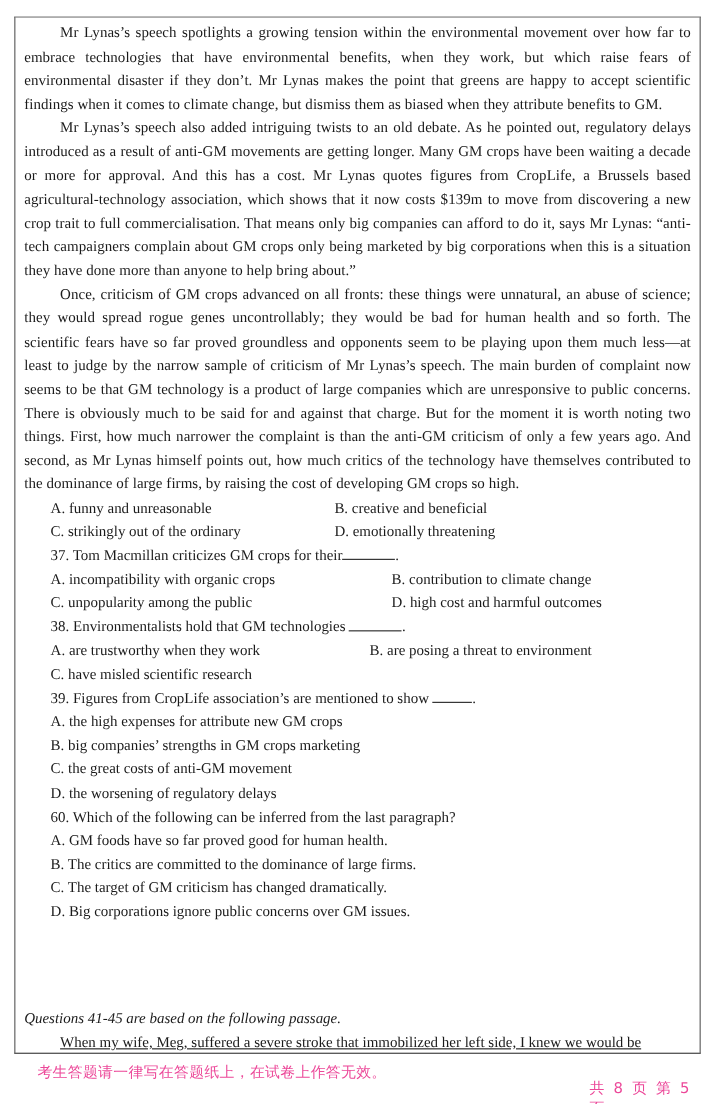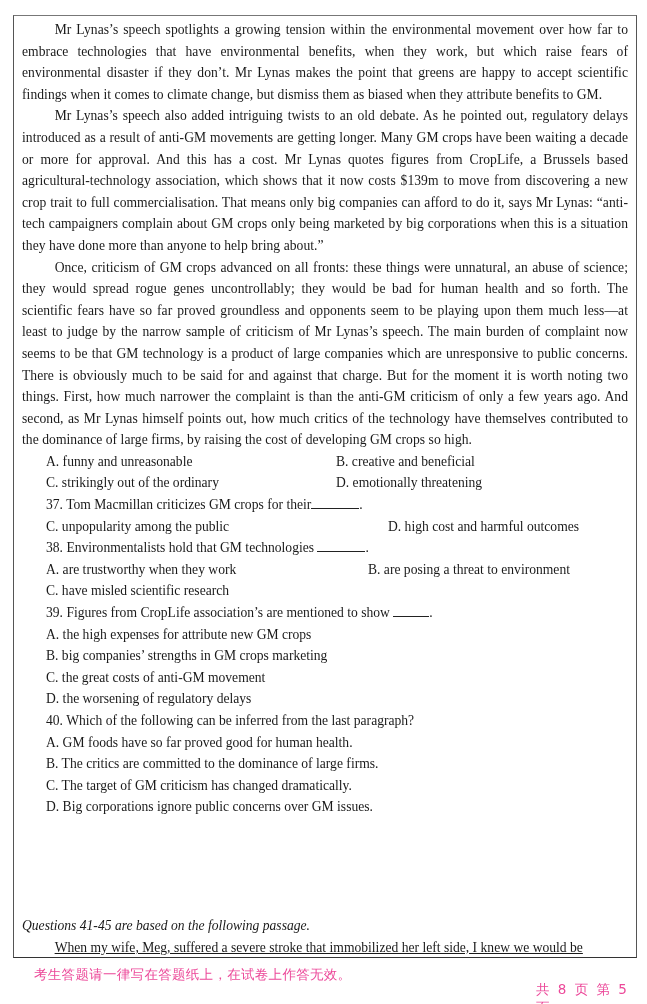--- a/index.html
+++ b/index.html
@@ -48,21 +48,20 @@
     .blank {
       display: inline-block;
       border-bottom: 1px solid #222;
       height: 11px;
       vertical-align: baseline;
     }
     .opt-row {
       display: flex;
       margin: 0;
       white-space: nowrap;
-      gap: 32px;
     }
     .opt-row .opt { margin: 0; }
     .opt-row.w1 .opt:first-child { width: 258px; }
     .opt-row.w2 .opt:first-child { width: 310px; }
     .opt-row.w3 .opt:first-child { width: 290px; }
     .opt-single { margin: 0; white-space: nowrap; }
     .section-intro {
       font-style: italic;
       font-size: 13.6px;
       line-height: 21.6px;
@@ -124,20 +123,24 @@
     </div>
     <div class="opt-row w1">
       <p class="opt">C. strikingly out of the ordinary</p>
       <p class="opt">D. emotionally threatening</p>
     </div>
   </div>
 
   <div class="question-block">
     <p class="q-stem"><span>37. Tom Macmillan criticizes GM crops for their</span><span class="blank" style="width:48px"></span><span>.</span></p>
     <div class="opt-row w2">
+      <p class="opt">A. incompatibility with organic crops</p>
+      <p class="opt">B. contribution to climate change</p>
+    </div>
+    <div class="opt-row w2">
       <p class="opt">C. unpopularity among the public</p>
       <p class="opt">D. high cost and harmful outcomes</p>
     </div>
   </div>
 
   <div class="question-block">
     <p class="q-stem"><span>38. Environmentalists hold that GM technologies</span> <span class="blank" style="width:48px"></span><span>.</span></p>
     <div class="opt-row w3">
       <p class="opt">A. are trustworthy when they work</p>
       <p class="opt">B. are posing a threat to environment</p>
@@ -149,21 +152,21 @@
 
   <div class="question-block">
     <p class="q-stem"><span>39. Figures from CropLife association’s are mentioned to show</span> <span class="blank" style="width:36px"></span><span>.</span></p>
     <p class="opt-single">A. the high expenses for attribute new GM crops</p>
     <p class="opt-single">B. big companies’ strengths in GM crops marketing</p>
     <p class="opt-single">C. the great costs of anti-GM movement</p>
     <p class="opt-single">D. the worsening of regulatory delays</p>
   </div>
 
   <div class="question-block">
-    <p class="q-stem"><span>40. Which of the following can be inferred from the last paragraph?</span><span></span></p>
+    <p class="q-stem"><span>60. Which of the following can be inferred from the last paragraph?</span><span></span></p>
     <p class="opt-single">A. GM foods have so far proved good for human health.</p>
     <p class="opt-single">B. The critics are committed to the dominance of large firms.</p>
     <p class="opt-single">C. The target of GM criticism has changed dramatically.</p>
     <p class="opt-single">D. Big corporations ignore public concerns over GM issues.</p>
   </div>
 
   <p class="section-intro">Questions 41-45 are based on the following passage.</p>
   <p class="next-passage">When my wife, Meg, suffered a severe stroke that immobilized her left side, I knew we would be</p>
 </div>
 

